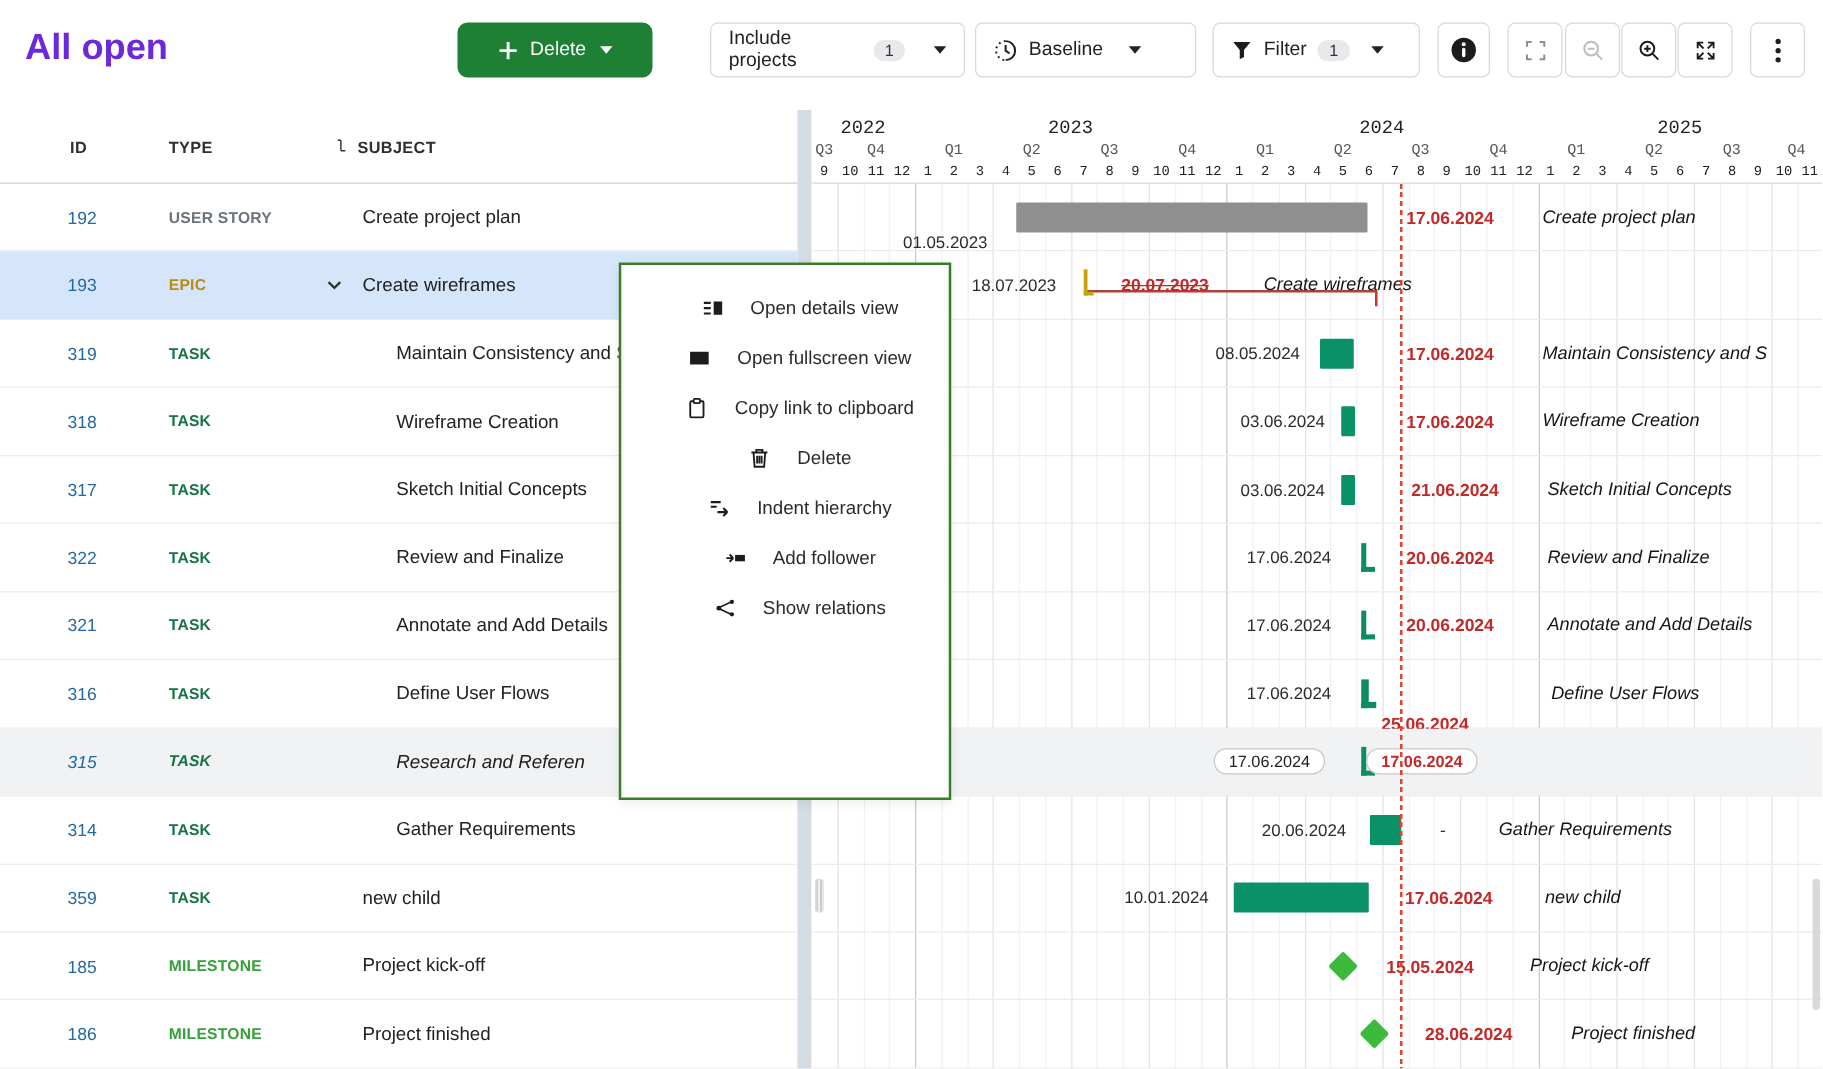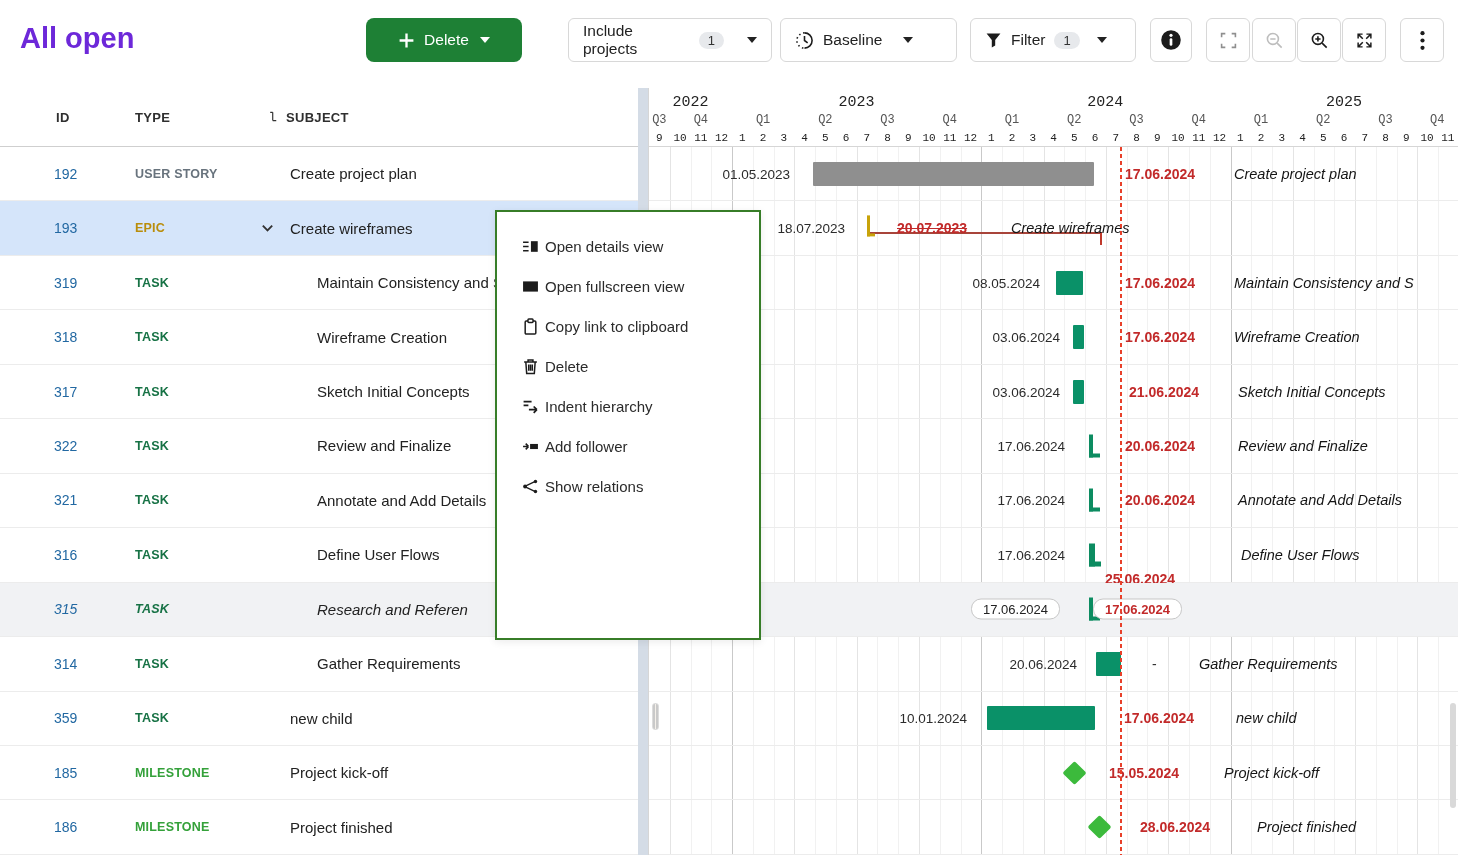--- a/index.html
+++ b/index.html
@@ -89,21 +89,21 @@
   .epictick { position:absolute; top:58%; width:1.6px; height:13px; background:#c0392b; }
   .today-line { position:absolute; top:59px; bottom:0; width:2px; z-index:5;
     background:repeating-linear-gradient(to bottom,#e8402a 0 4px,transparent 4px 7px); }
   .v-scroll { position:absolute; right:2px; top:615px; width:6px; height:105px; background:#d9d9d9; border-radius:3px; }
   .drag-handle { position:absolute; left:3px; top:615px; width:7px; height:27px; border-radius:3px;
     background:repeating-linear-gradient(to right,#c9c9c9 0 1.5px,#f4f0ea 1.5px 3px); border:1px solid #dcdcdc; }
 
   
   .ctx-menu { position:absolute; left:495px; top:210px; width:266px; height:430px; background:#fff;
     border:2px solid #377d28; z-index:20; padding-top:14px; box-shadow:0 2px 8px rgba(0,0,0,.08); }
-  .mi { display:flex; align-items:center; height:40px; padding-left:24px; gap:6px; cursor:pointer; color:#2b2b2b; }
+  .mi { display:flex; align-items:center; height:40px; padding-left:24px; gap:21px; cursor:pointer; color:#2b2b2b;justify-content:center; }
   .mi-icon { width:18px; display:inline-flex; justify-content:center; color:#1c1c1c; }
   .mi-label { font-size:15px; }
 </style>
 </head>
 <body>
 
 <div class="app">
 
   <div class="toolbar">
     <div class="page-title">All open</div>
@@ -418,21 +418,21 @@
             <div class="grid-line" style="left: 664.615px;"></div>
             <div class="grid-line" style="left: 685.385px;"></div>
             <div class="grid-line q" style="left: 706.154px;"></div>
             <div class="grid-line" style="left: 726.923px;"></div>
             <div class="grid-line" style="left: 747.692px;"></div>
             <div class="grid-line q" style="left: 768.462px;"></div>
             <div class="grid-line" style="left: 789.231px;"></div>
           </div>
         <div id="gantt-rows">
             <div class="grow">
-              <span class="gl start" style="right: 668px;">01.05.2023</span>
+              <span class="gl start" style="right: 668px; margin-top: 20px;">01.05.2023</span>
               <div class="gbar" style="left: 164px; width: 281px; background: rgb(143, 143, 143);"></div>
               <span class="gl end red" style="left: 476px;">17.06.2024</span>
               <span class="gl name" style="left: 585px;">Create project plan</span>
             </div>
             <div class="grow">
               <span class="gl start" style="right: 613px;">18.07.2023</span>
               <div class="epicline" style="left: 220px; width: 231px;"></div>
               <div class="epicbr" style="left: 218px;"></div>
               <div class="epictick" style="left: 451px;"></div>
               <span class="gl end red strike" style="left: 248px;">20.07.2023</span>

